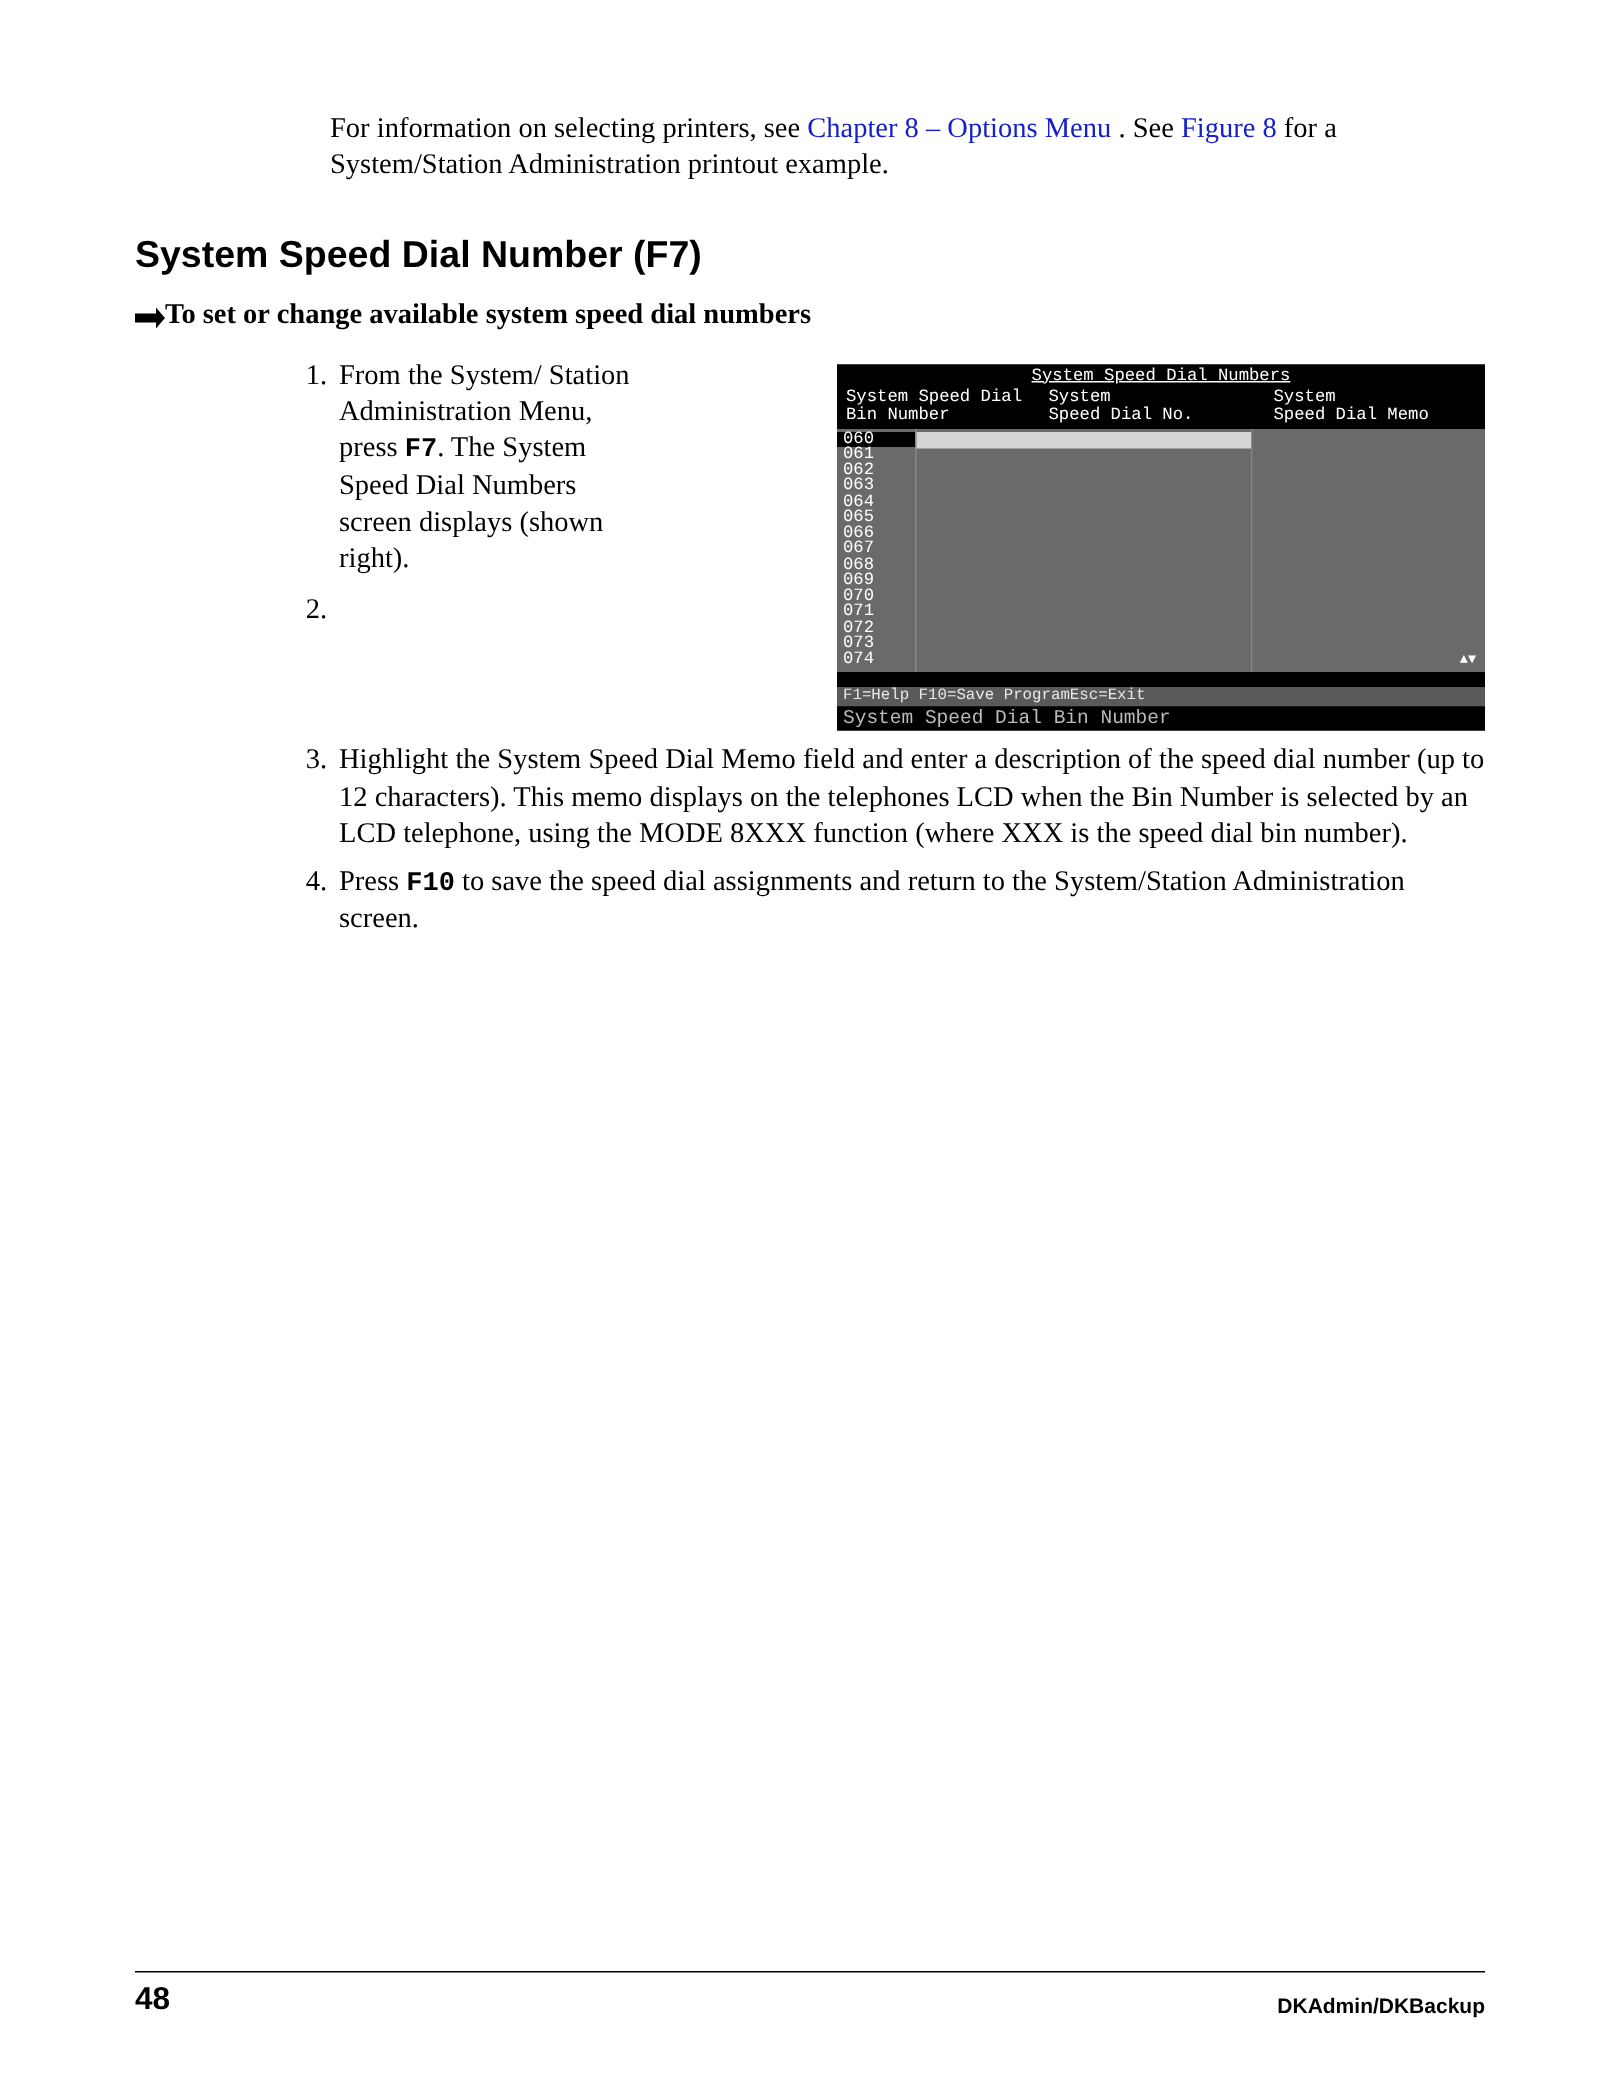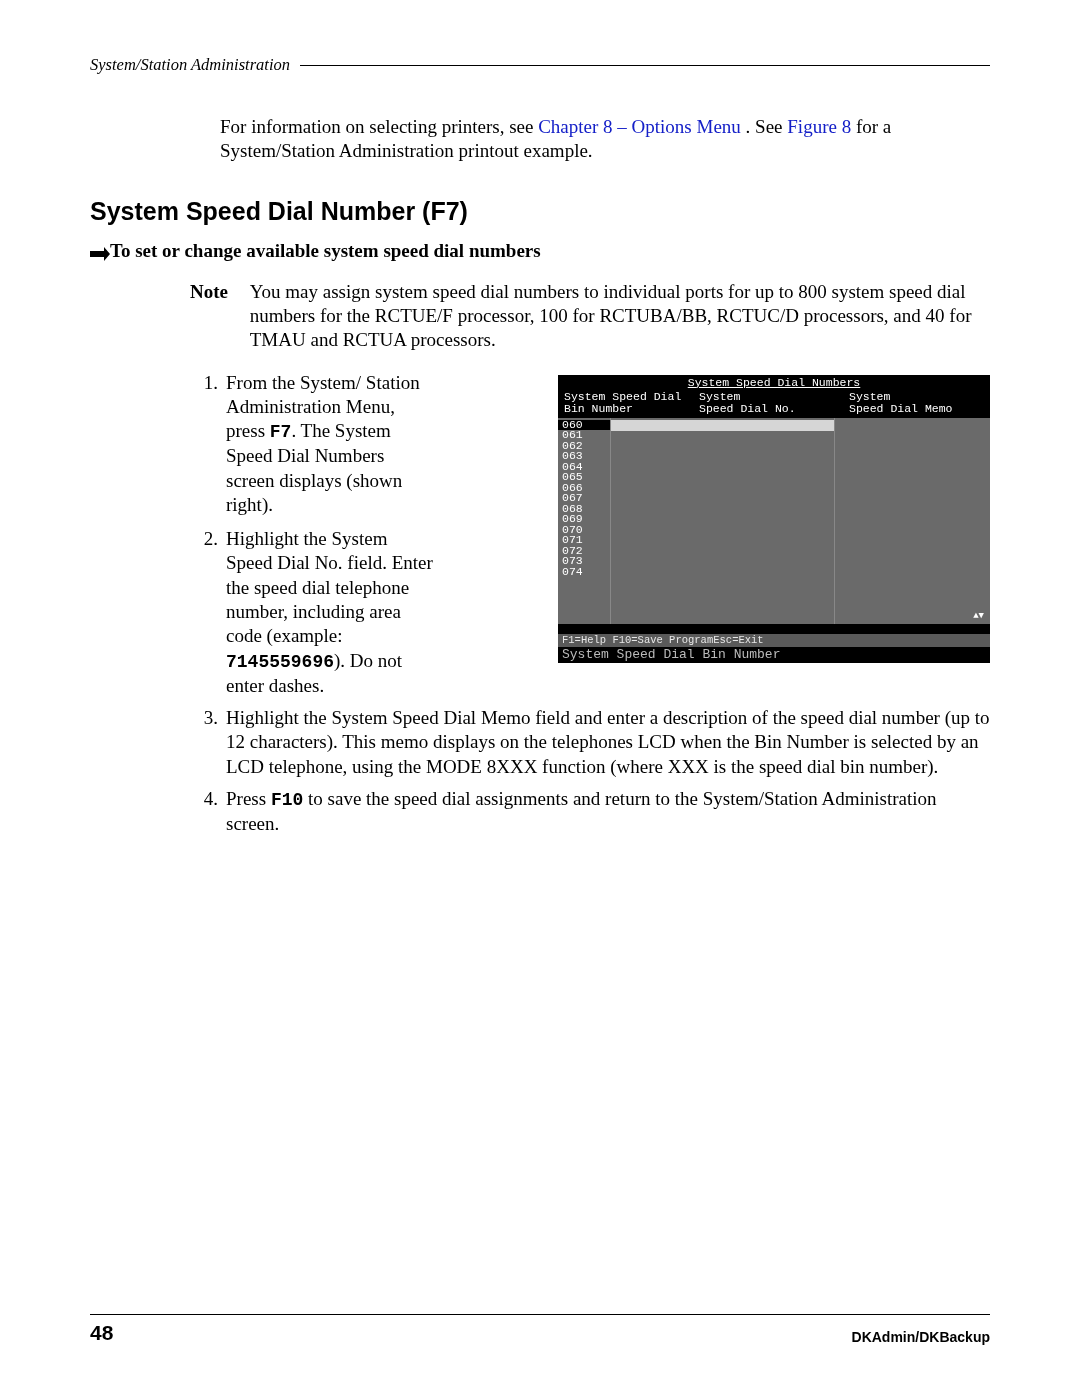--- a/index.html
+++ b/index.html
@@ -135,21 +135,21 @@
     background: #000;
     padding: 1px 6px 3px 6px;
     color: #fff;
   }
   .shot .colhead > div:nth-child(1){ width: 135px; }
   .shot .colhead > div:nth-child(2){ flex:1; }
   .shot .colhead > div:nth-child(3){ width: 135px; }
   .shot .list-area {
     display: flex;
     background: #6a6a6a;
-    height: 206px;
+    height: 162px;
     position: relative;
   }
   .shot .bin-col {
     width: 44px;
     background: #6a6a6a;
     color: #fff;
     padding: 2px 4px;
   }
   .shot .bin-col .row {
     height: 10.5px;
@@ -225,64 +225,53 @@
     font-family: Arial, Helvetica, sans-serif;
     font-weight: bold;
     font-size: 14px;
   }
 </style>
 </head>
 <body>
 
 <div class="page">
 
-  <div class="header-line">
-    <span class="label">System/Station Administration</span>
-    <span class="rule"></span>
-  </div>
 
   <p class="intro">
     <span>For information on selecting printers, see </span>
     <a class="link" href="#">Chapter 8 – Options Menu</a>
     <span>. See </span>
     <a class="link" href="#">Figure 8</a>
     <span> for a System/Station Administration printout example.</span>
   </p>
 
   <h2 class="section">System Speed Dial Number (F7)</h2>
 
   <div class="subhead">
     <span class="arrow-icon">
       <svg viewBox="0 0 20 14">
           <polygon points="0,4 14,4 14,0 20,7 14,14 14,10 0,10" fill="#000"></polygon>
         </svg>
     </span>
     <span>To set or change available system speed dial numbers</span>
   </div>
 
-  <div class="note-row">
-    <span class="note-label">Note</span>
-    <span class="note-body">You may assign system speed dial numbers to individual ports for up to 800 system speed dial numbers for the RCTUE/F processor, 100 for RCTUBA/BB, RCTUC/D processors, and 40 for TMAU and RCTUA processors.</span>
-  </div>
 
   <div class="steps-wrap">
 
     <div class="step-row with-image">
       <div class="step-num">1.</div>
       <div style="flex:1;display:flex;">
         <div>
           <div class="step-text narrow">
             <span>From the System/ Station Administration Menu, press </span><span class="mono">F7</span><span>. The System Speed Dial Numbers screen displays (shown right).</span>
           </div>
           <div style="height:10px"></div>
           <div style="display:flex;gap:8px;margin-left:-36px;">
             <div class="step-num">2.</div>
-            <div class="step-text narrow">
-              <span>Highlight the System Speed Dial No. field. Enter the speed dial telephone number, including area code (example: </span><span class="mono">7145559696</span><span>). Do not enter dashes.</span>
-            </div>
           </div>
         </div>
         <div class="shot-col">
           <div class="shot">
             <div class="titlebar">System Speed Dial Numbers</div>
             <div class="colhead">
               <div>
                 <span>System Speed Dial</span><br>
                 <span>Bin Number</span>
               </div>

